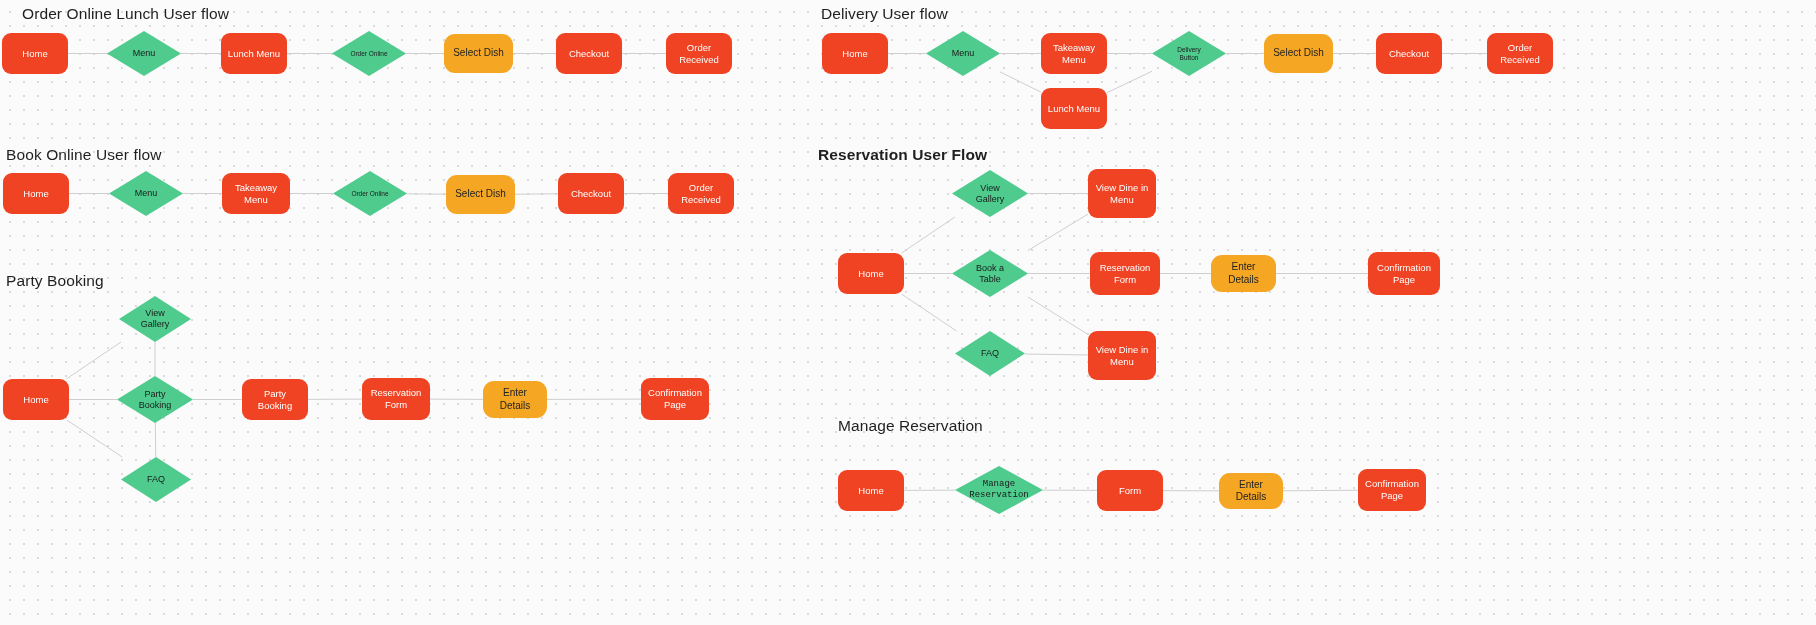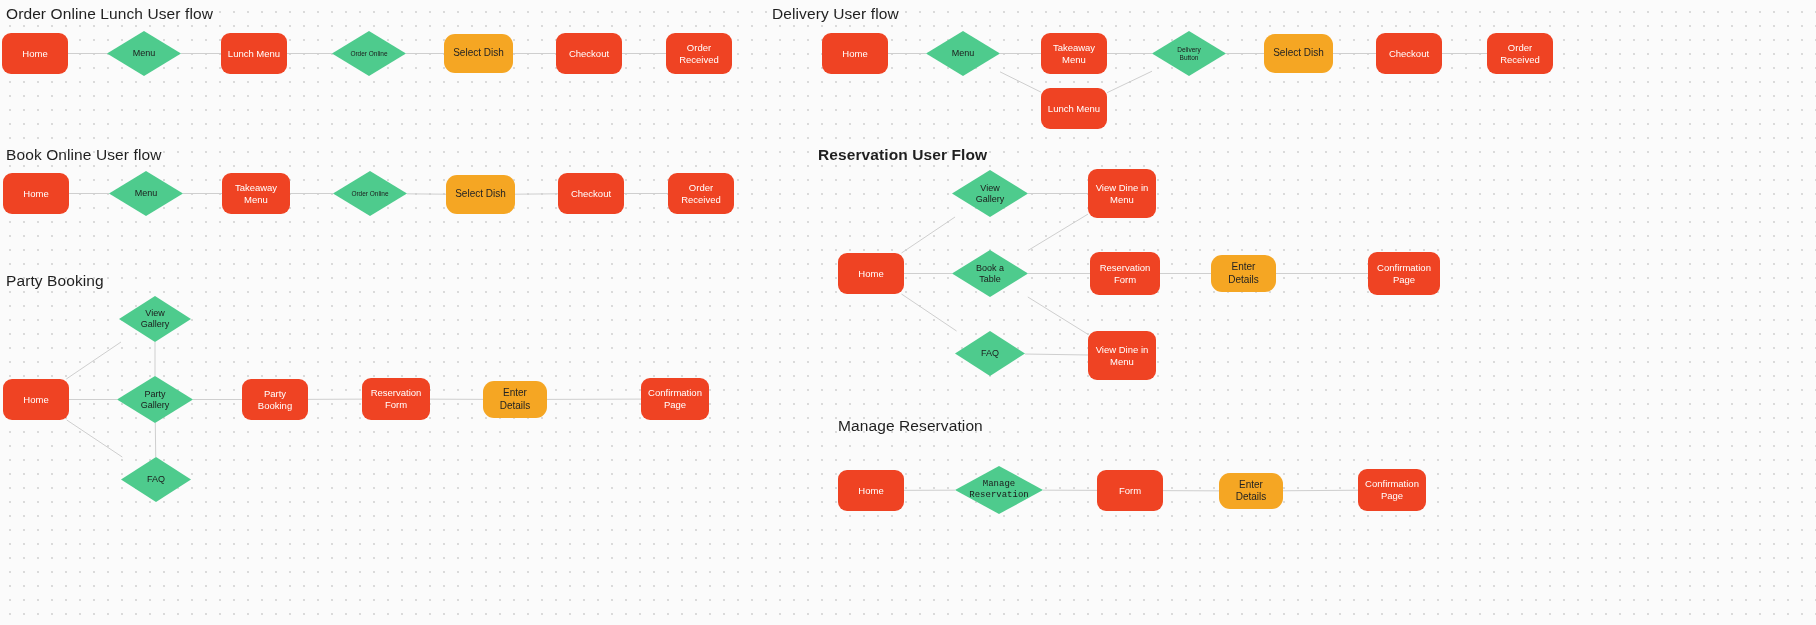--- a/index.html
+++ b/index.html
@@ -243,21 +243,21 @@
         <span class="node-label">Home</span>
       </div>
       <div class="node node-diamond" style="left: 119px; top: 296px; width: 72px; height: 46px;">
         <div class="dia-shape"></div>
         <span class="node-label">View
 Gallery</span>
       </div>
       <div class="node node-diamond" style="left: 117px; top: 376px; width: 76px; height: 47px;">
         <div class="dia-shape"></div>
         <span class="node-label">Party
-Gallery</span>
+Booking</span>
       </div>
       <div class="node node-diamond" style="left: 121px; top: 457px; width: 70px; height: 45px;">
         <div class="dia-shape"></div>
         <span class="node-label">FAQ</span>
       </div>
       <div class="node node-rounded" style="left: 242px; top: 379px; width: 66px; height: 41px;">
         <span class="node-label">Party Booking</span>
       </div>
       <div class="node node-rounded" style="left: 362px; top: 378px; width: 68px; height: 42px;">
         <span class="node-label">Reservation
@@ -283,20 +283,20 @@
       </div>
       <div class="node node-rect" style="left: 1219px; top: 473px; width: 64px; height: 36px;">
         <span class="node-label">Enter Details</span>
       </div>
       <div class="node node-rounded" style="left: 1358px; top: 469px; width: 68px; height: 42px;">
         <span class="node-label">Confirmation
 Page</span>
       </div>
     </div>
   <div id="title-layer">
-      <div class="flow-title" style="left: 6px; top: 5px; text-align: right;">Order Online Lunch User flow</div>
-      <div class="flow-title" style="left: 772px; top: 5px;">Delivery User flow</div>
+      <div class="flow-title" style="left: 22px; top: 5px; text-align: right;">Order Online Lunch User flow</div>
+      <div class="flow-title" style="left: 821px; top: 5px;">Delivery User flow</div>
       <div class="flow-title" style="left: 6px; top: 146px;">Book Online User flow</div>
       <div class="flow-title" style="left: 818px; top: 146px; font-weight: bold;">Reservation User Flow</div>
       <div class="flow-title" style="left: 6px; top: 272px;">Party Booking</div>
       <div class="flow-title" style="left: 838px; top: 417px;">Manage Reservation</div>
     </div>
 </div>
 
 </body></html>

